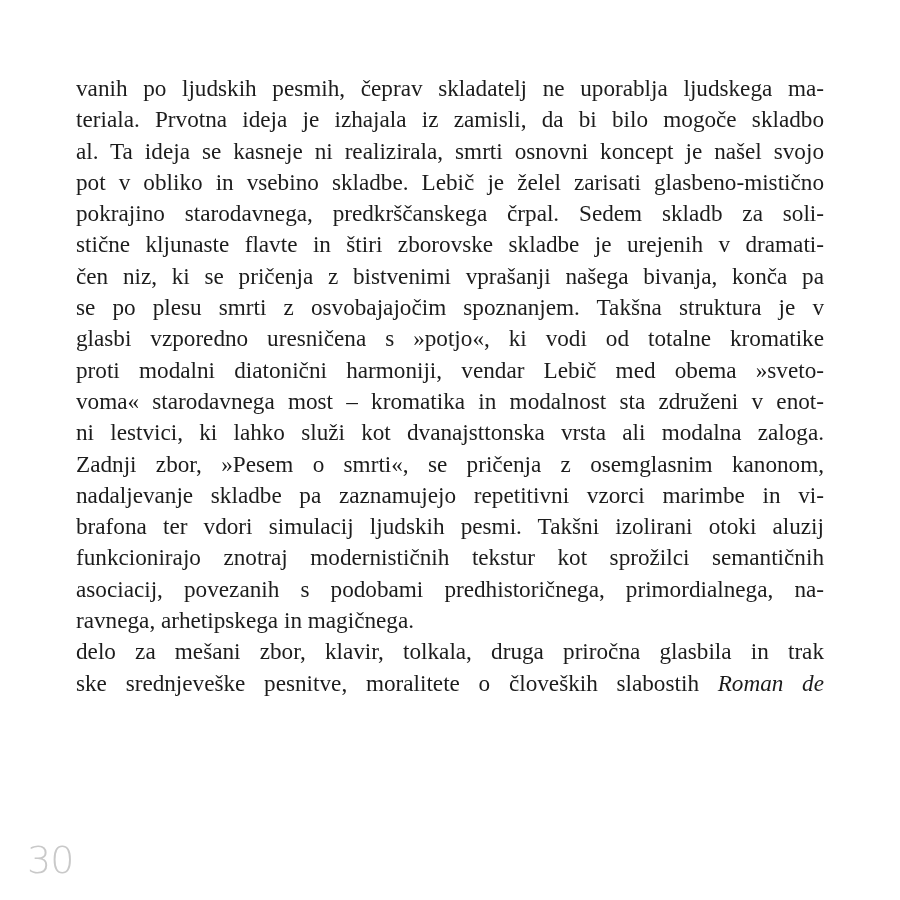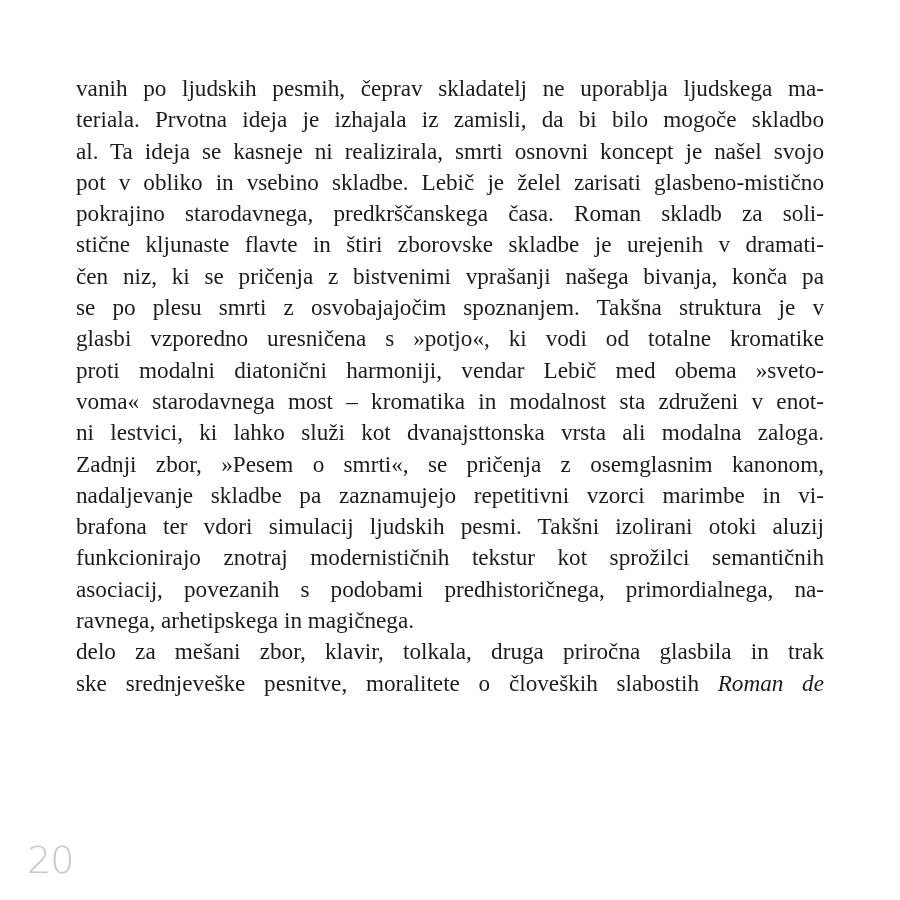--- a/index.html
+++ b/index.html
@@ -57,33 +57,33 @@
   </style>
 </head>
 <body>
 
 <div class="page">
   <div class="body-text">
     <span class="line">vanih po ljudskih pesmih, čeprav skladatelj ne uporablja ljudskega ma-</span>
     <span class="line">teriala. Prvotna ideja je izhajala iz zamisli, da bi bilo mogoče skladbo</span>
     <span class="line">al. Ta ideja se kasneje ni realizirala, smrti osnovni koncept je našel svojo</span>
     <span class="line">pot v obliko in vsebino skladbe. Lebič je želel zarisati glasbeno-mistično</span>
-    <span class="line">pokrajino starodavnega, predkrščanskega časa. Roman skladb za soli-</span>
+    <span class="line">pokrajino starodavnega, predkrščanskega črpal. Sedem skladb za soli-</span>
     <span class="line">stične kljunaste flavte in štiri zborovske skladbe je urejenih v dramati-</span>
     <span class="line">čen niz, ki se pričenja z bistvenimi vprašanji našega bivanja, konča pa</span>
     <span class="line">se po plesu smrti z osvobajajočim spoznanjem. Takšna struktura je v</span>
     <span class="line">glasbi vzporedno uresničena s »potjo«, ki vodi od totalne kromatike</span>
     <span class="line">proti modalni diatonični harmoniji, vendar Lebič med obema »sveto-</span>
     <span class="line">voma« starodavnega most – kromatika in modalnost sta združeni v enot-</span>
     <span class="line">ni lestvici, ki lahko služi kot dvanajsttonska vrsta ali modalna zaloga.</span>
     <span class="line">Zadnji zbor, »Pesem o smrti«, se pričenja z osemglasnim kanonom,</span>
     <span class="line">nadaljevanje skladbe pa zaznamujejo repetitivni vzorci marimbe in vi-</span>
     <span class="line">brafona ter vdori simulacij ljudskih pesmi. Takšni izolirani otoki aluzij</span>
     <span class="line">funkcionirajo znotraj modernističnih tekstur kot sprožilci semantičnih</span>
     <span class="line">asociacij, povezanih s podobami predhistoričnega, primordialnega, na-</span>
     <span class="line last">ravnega, arhetipskega in magičnega.</span>
 
     <span class="line">delo za mešani zbor, klavir, tolkala, druga priročna glasbila in trak</span>
     <span class="line"><span style="white-space: pre;">ske srednjeveške pesnitve, moralitete o človeških slabostih </span><i style="white-space: pre;">Roman de</i></span>
   </div>
 
-  <div class="page-number">20</div>
+  <div class="page-number">30</div>
 </div>
 
 </body></html>

